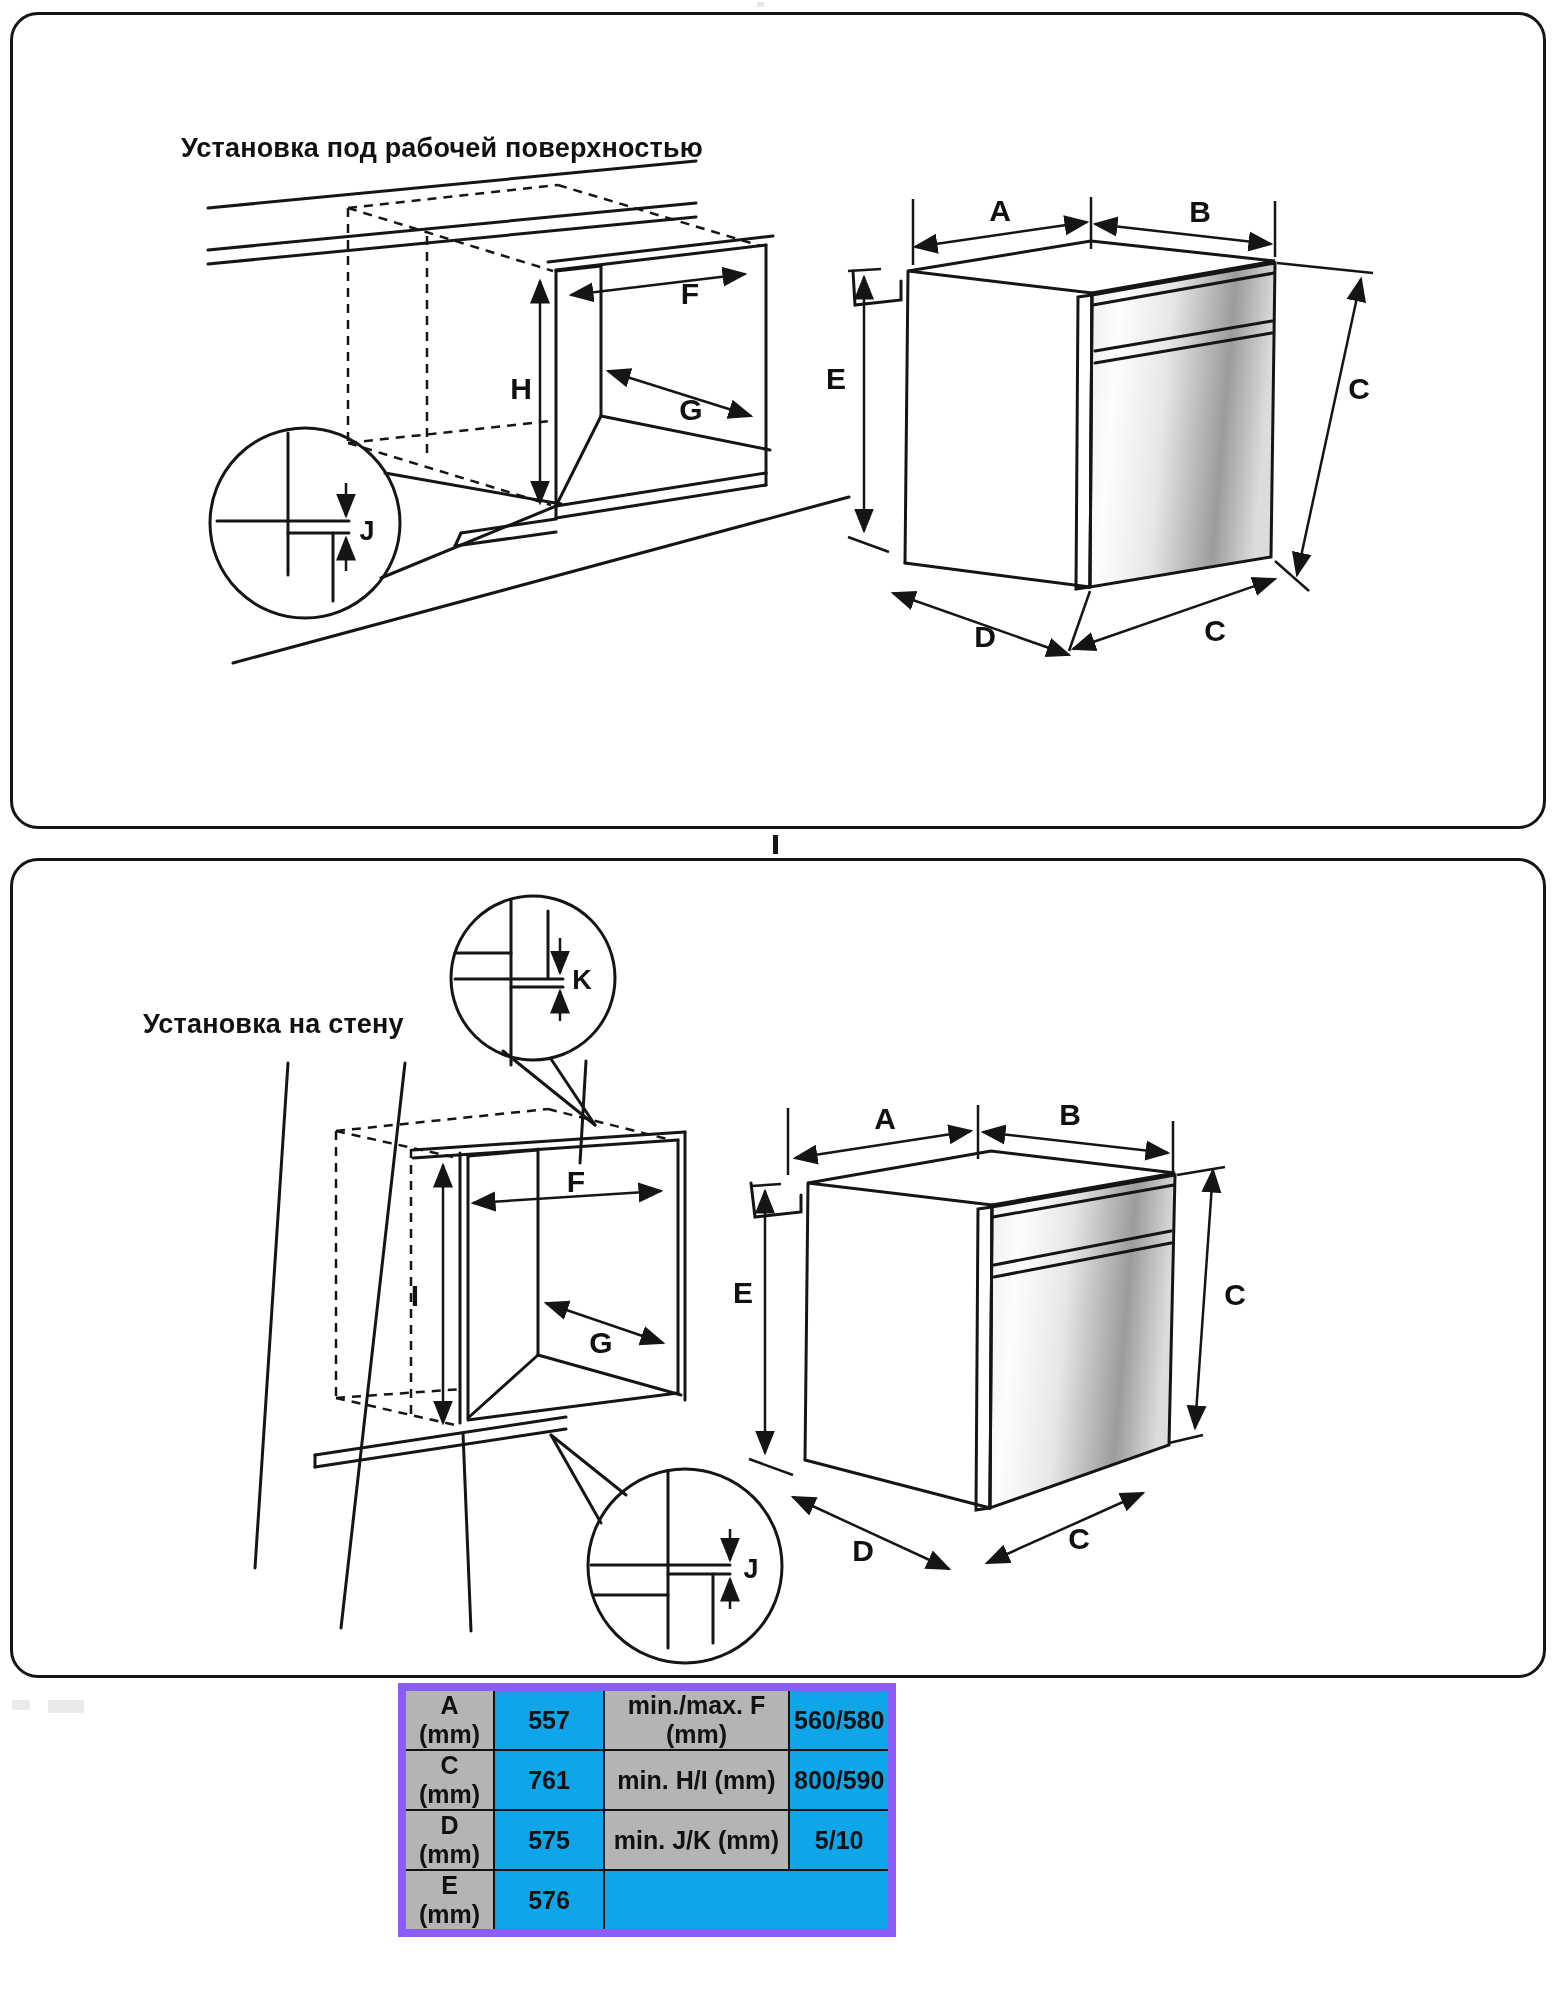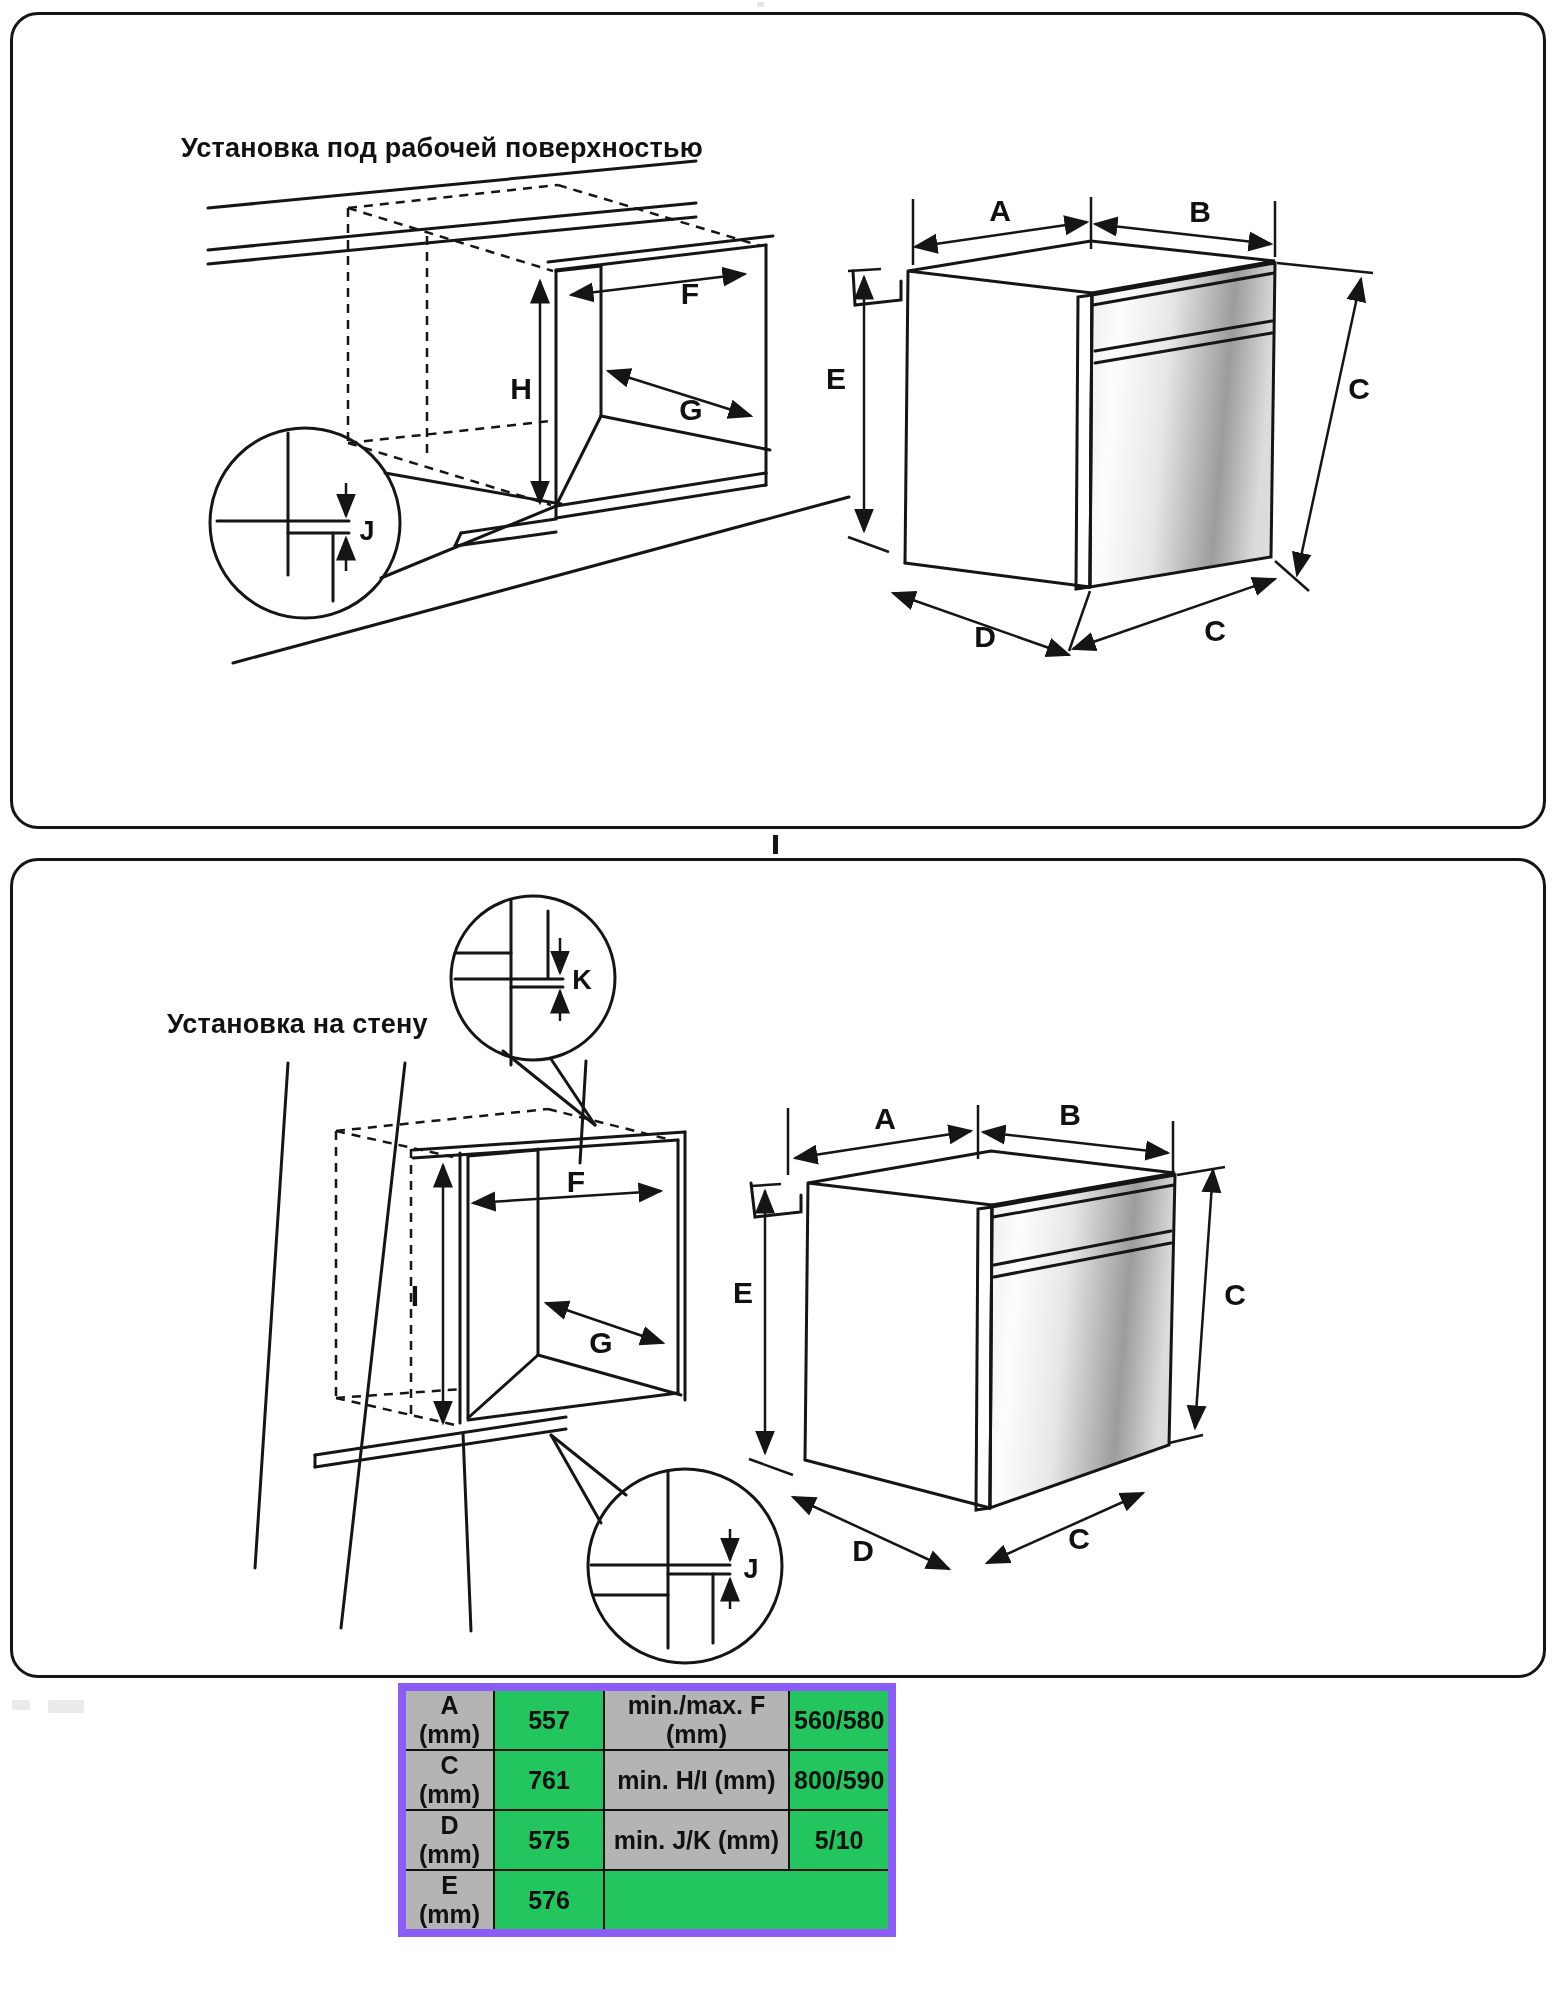--- a/index.html
+++ b/index.html
@@ -15,21 +15,21 @@
   text.dl{font:bold 30px "Liberation Sans","DejaVu Sans",sans-serif;fill:#111;text-anchor:middle;}
   text.dm{font:bold 27px "Liberation Sans","DejaVu Sans",sans-serif;fill:#111;text-anchor:middle;}
   .septick{position:absolute;left:773px;top:835px;width:5px;height:19px;background:#151515;}
   .toptick{position:absolute;left:757px;top:2px;width:7px;height:5px;background:#cfcfcf;opacity:.5;}
   .smudge{position:absolute;background:#d9d9d9;opacity:.55;border-radius:2px;}
   #dimtable{position:absolute;left:398px;top:1683px;border-collapse:collapse;table-layout:fixed;}
   #dimtable td{border:2.5px solid #111;height:56px;text-align:center;vertical-align:middle;
     font-weight:bold;font-size:25px;color:#111;padding:0 4px;box-sizing:border-box;}
   #dimtable{border:8px solid #8b5cf6;}
   td.hdr{background:#b4b4b4;}
-  td.val{background:#22c55e;}
+  td.val{background:#0ea5e9;}
 </style>
 </head>
 <body>
 
 <div class="panel" id="panel1">
   <div class="ptitle" style="left:168px;top:118px;">Установка под рабочей поверхностью</div>
   <svg width="1530" height="811" viewBox="0 0 1530 811">
     <defs>
       <marker id="ah" viewBox="0 0 10 10" refX="9" refY="5" markerWidth="10" markerHeight="10" orient="auto-start-reverse">
         <path d="M0 1 L10 5 L0 9 z" fill="#151515"></path>
@@ -150,21 +150,21 @@
       <line class="s2" x1="1060" y1="634" x2="1262" y2="564" marker-start="url(#ah)" marker-end="url(#ah)"></line>
       <text class="dl" x="1202" y="626">C</text>
     </g>
   </svg>
 </div>
 
 <div class="septick"></div>
 <div class="toptick"></div>
 
 <div class="panel" id="panel2">
-  <div class="ptitle" style="left:154px;top:148px;">Установка на стену</div>
+  <div class="ptitle" style="left:130px;top:148px;">Установка на стену</div>
   <svg width="1530" height="814" viewBox="0 0 1530 814">
     <defs>
       <linearGradient id="doorgrad2" x1="0" y1="0" x2="1" y2="0.15">
         <stop offset="0" stop-color="#ededed"></stop>
           <stop offset="0.18" stop-color="#fdfdfd"></stop>
         <stop offset="0.45" stop-color="#e7e7e7"></stop>
           <stop offset="0.78" stop-color="#9c9c9c"></stop>
         <stop offset="1" stop-color="#dcdcdc"></stop>
       </linearGradient>
     </defs>

